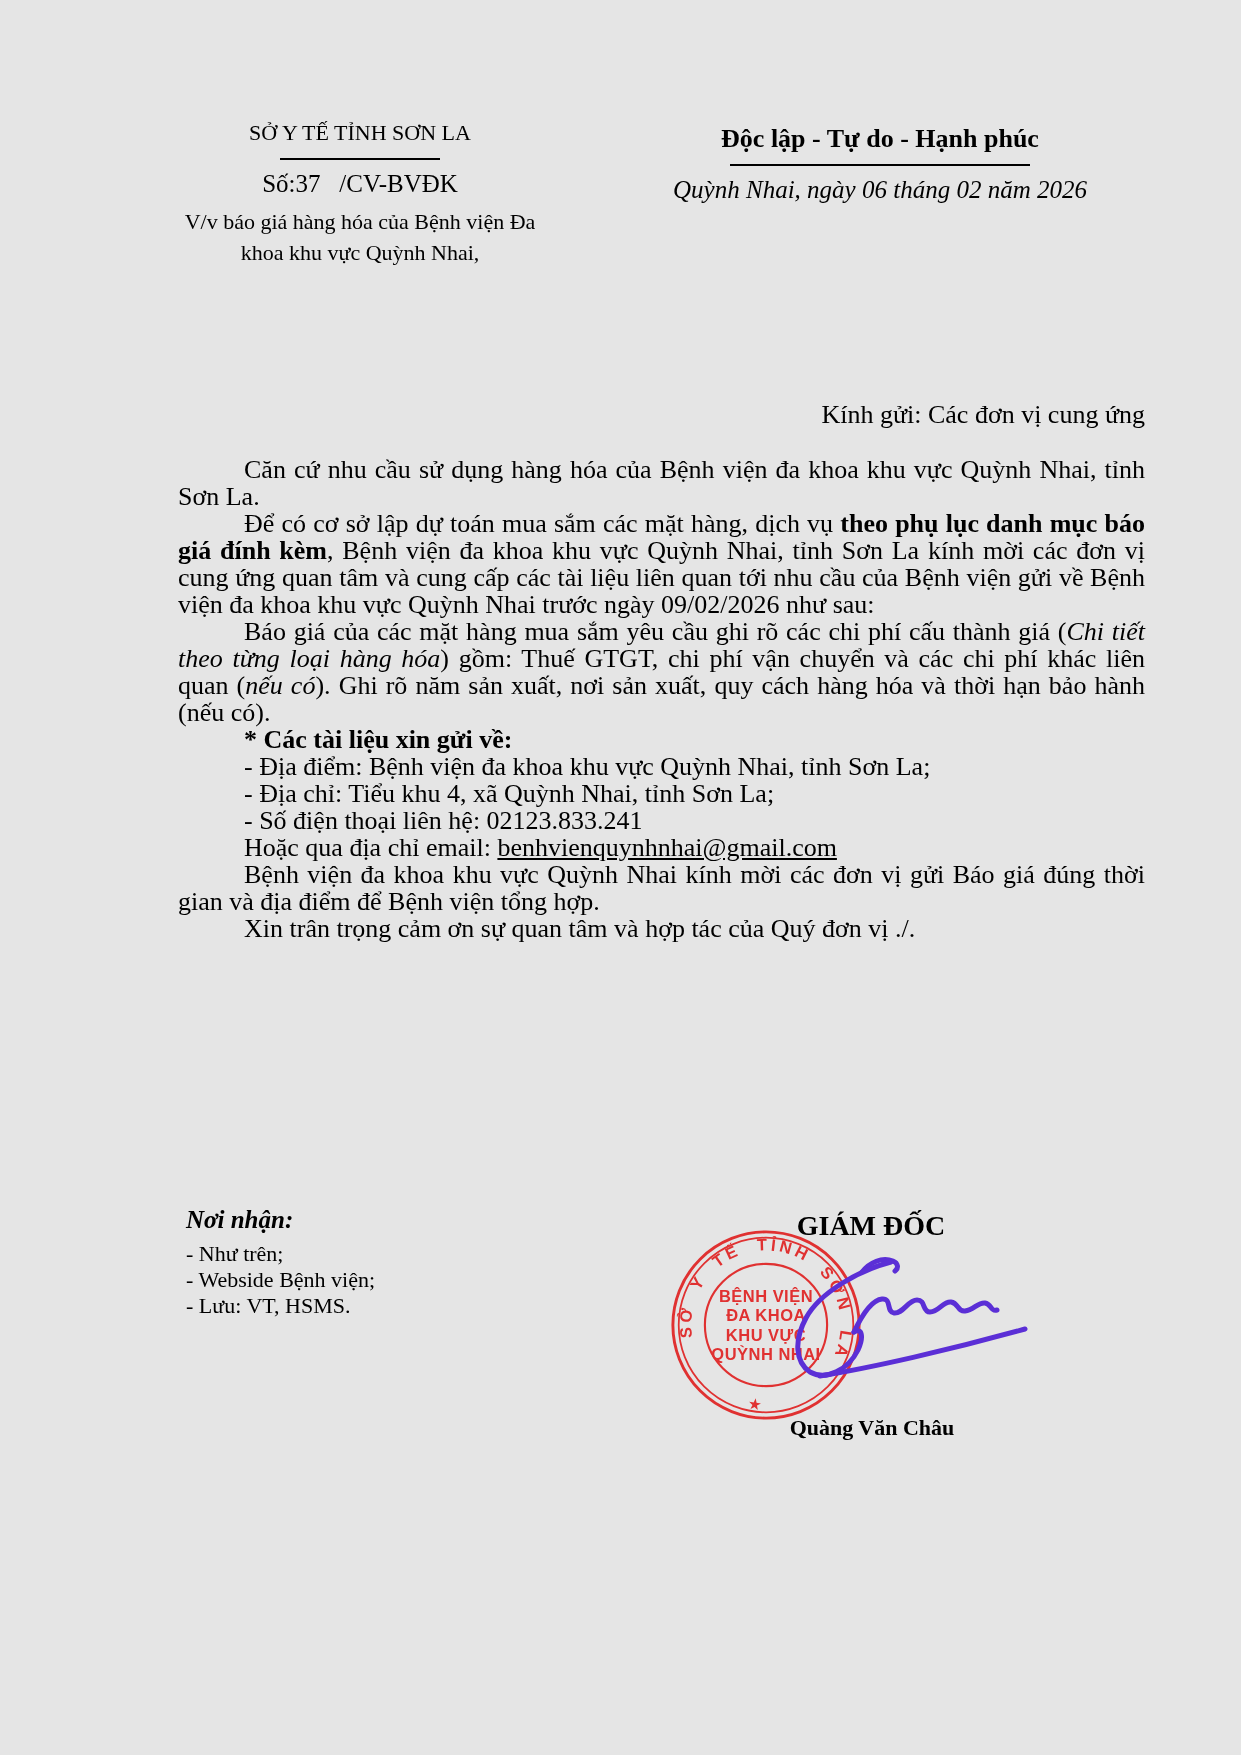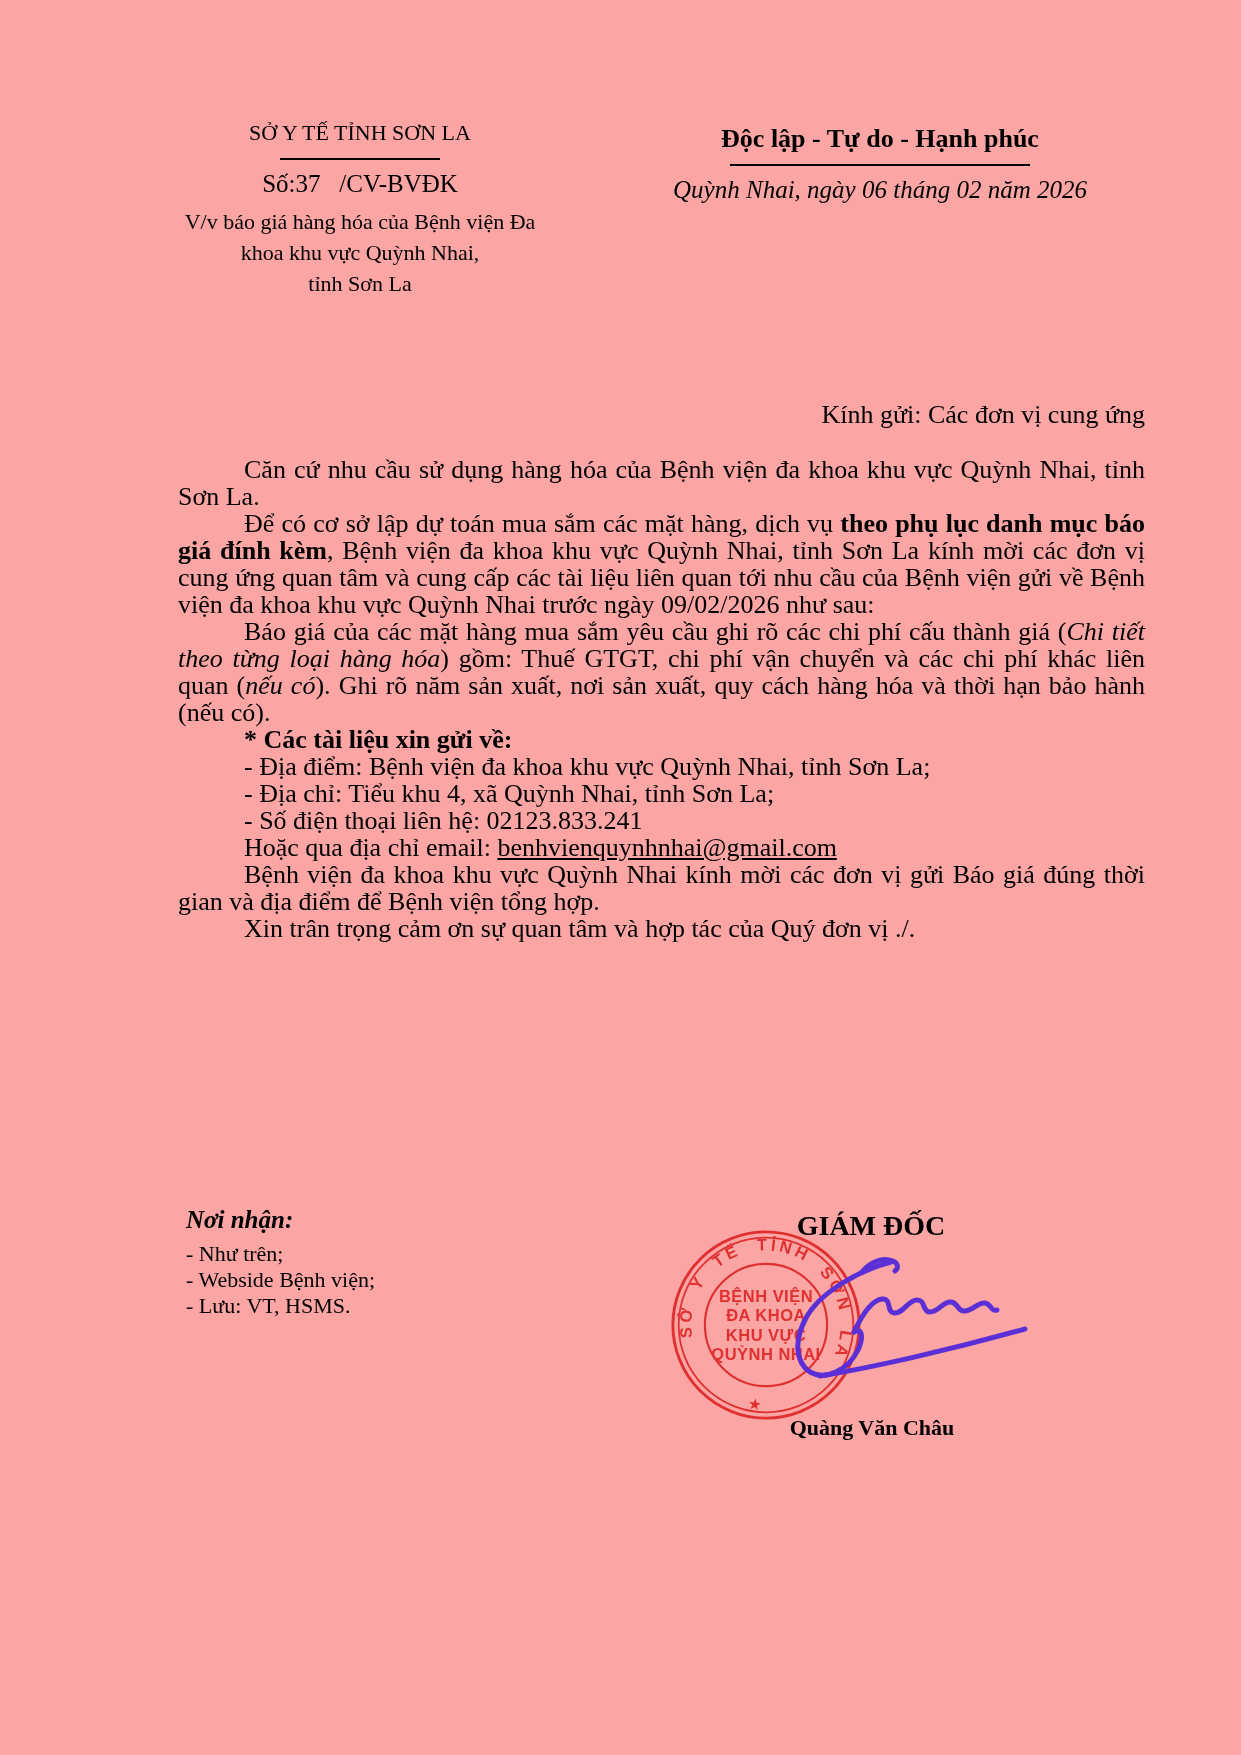--- a/index.html
+++ b/index.html
@@ -1,18 +1,18 @@
 <!DOCTYPE html>
 <html><head>
 <meta charset="utf-8">
 <title>Document</title>
 <style>
   html,body { margin:0; padding:0; background:#ffffff; }
   .page {
-    position:relative; width:1241px; height:1755px; background:#fca5a5;
+    position:relative; width:1241px; height:1755px; background:#e5e5e5;
     font-family:"Liberation Serif", serif; color:#000; overflow:hidden;
   }
   
   .header-left  { position:absolute; left:150px; top:120px; width:420px; text-align:center; }
   .header-right { position:absolute; left:635px; top:118px; width:490px; text-align:center; }
   .org-parent   { font-size:22px; }
   .org-name     { font-size:23px; font-weight:bold; margin-top:2px; }
   .rule-left    { width:160px; border:0; border-top:2px solid #000; margin:12px auto 10px auto; }
   .doc-number   { font-size:25px; white-space:pre; }
   .doc-subject  { font-size:22px; line-height:31px; margin:8px auto 0 auto; width:400px; }
@@ -49,21 +49,20 @@
 
 <div class="page">
 
   <div class="header-left">
     <div class="org-parent">SỞ Y TẾ TỈNH SƠN LA</div>
     <hr class="rule-left">
     <div class="doc-number">Số:37   /CV-BVĐK</div>
     <div class="doc-subject">
       <div>V/v báo giá hàng hóa của Bệnh viện Đa</div>
       <div>khoa khu vực Quỳnh Nhai,</div>
-      <div>tỉnh Sơn La</div>
     </div>
   </div>
 
   <div class="header-right">
     <div class="national-2">Độc lập - Tự do - Hạnh phúc</div>
     <hr class="rule-right">
     <div class="dateline">Quỳnh Nhai, ngày 06 tháng 02 năm 2026</div>
   </div>
 
   <div class="doc-body">

